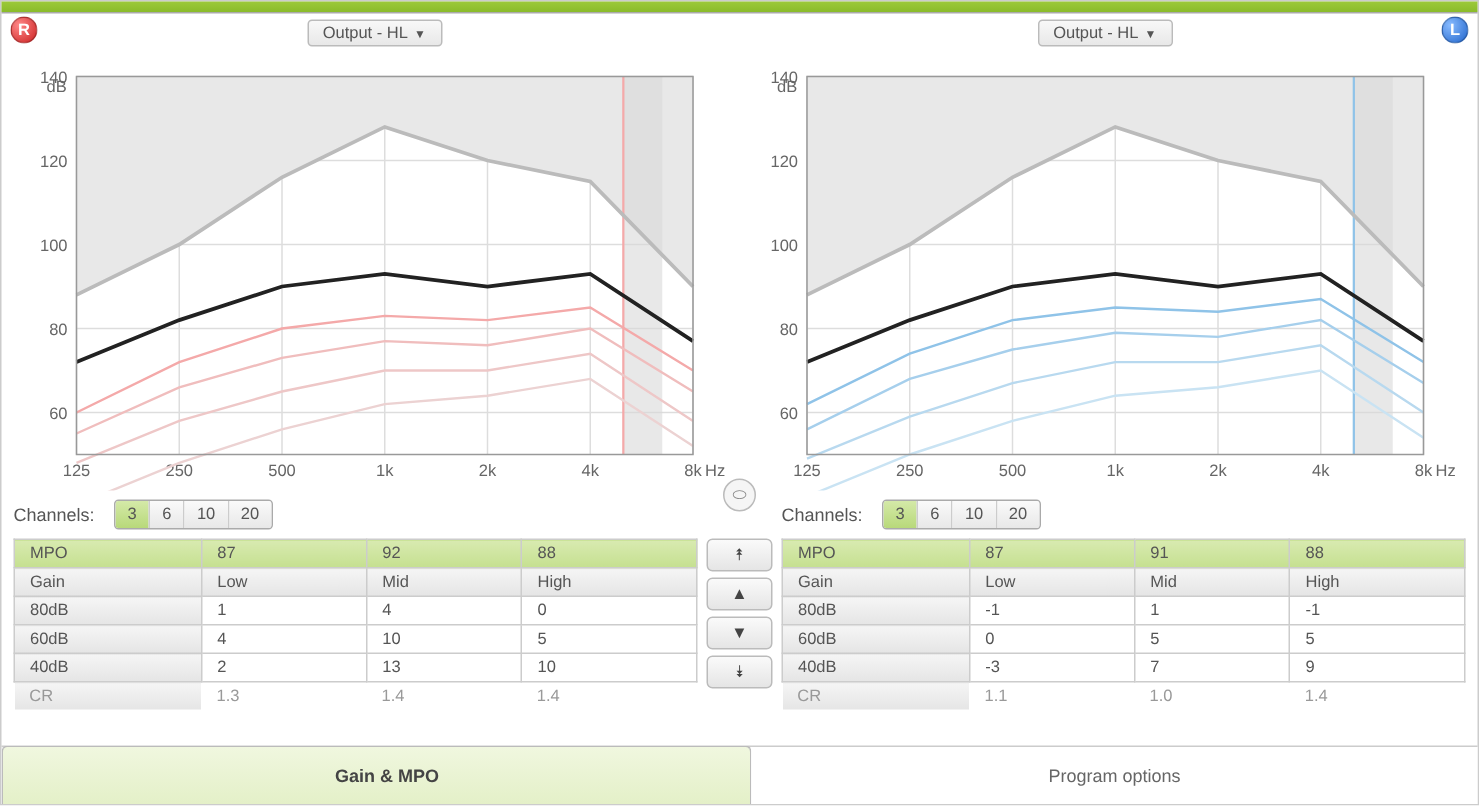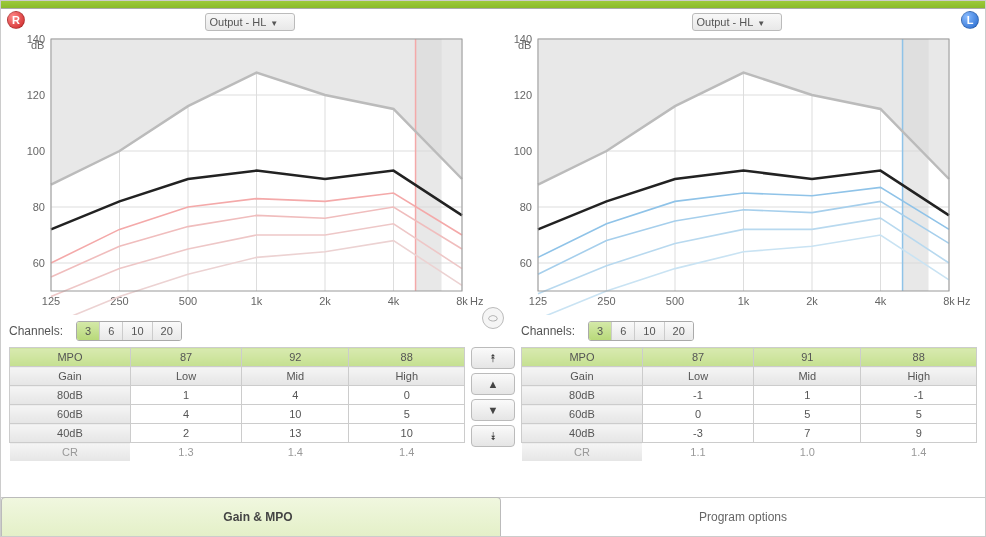--- a/index.html
+++ b/index.html
@@ -4,36 +4,36 @@
 <style>
   * { box-sizing: border-box; margin: 0; padding: 0; }
   body { font-family: Arial, sans-serif; font-size: 12px; color: #555; background: #fff; width: 986px; height: 537px; overflow: hidden; }
   .frame { width: 986px; height: 537px; border: 1px solid #ccc; position: relative; display: flex; flex-direction: column; }
   .topbar { height: 8px; background: linear-gradient(#9cc93a,#8abb2a); border-bottom: 1px solid #aaa; }
   .charts-row { display: flex; padding: 4px 8px 0 8px; gap: 6px; position: relative; }
   .chart-panel { flex: 1; position: relative; }
   .side-badge { position: absolute; top: 2px; width: 18px; height: 18px; border-radius: 50%; color: #fff; font-weight: bold; font-size: 11px; display: flex; align-items: center; justify-content: center; border: 1px solid rgba(0,0,0,0.2); }
   .side-badge.r { left: 6px; background: radial-gradient(circle at 30% 30%, #ff8888, #cc2222); }
   .side-badge.l { right: 6px; background: radial-gradient(circle at 30% 30%, #88bbff, #2266cc); }
-  .chart-select { display: block; margin: 0 auto 4px auto; width: 90px; background: linear-gradient(#f8f8f8,#e8e8e8); border: 1px solid #bbb; border-radius: 3px; font-size: 11px; padding: 2px 4px; cursor: pointer; position: relative; }
+  .chart-select { display: block; margin: 0 auto 16px auto; width: 90px; background: linear-gradient(#f8f8f8,#e8e8e8); border: 1px solid #bbb; border-radius: 3px; font-size: 11px; padding: 2px 4px; text-align: center; cursor: pointer; position: relative; }
   .chart-select::after { content: "▼"; font-size: 8px; margin-left: 4px; color: #555; }
   .chart-svg { width: 100%; height: 280px; display: block; }
   .db-label { font-size: 11px; fill: #666; }
   .hz-label { font-size: 11px; fill: #666; }
   .grid-line { stroke: #ddd; stroke-width: 1; }
   .controls-row { display: flex; padding: 6px 8px 4px 8px; gap: 6px; align-items: flex-start; position: relative; }
   .controls-side { flex: 1; }
   .link-icon { position: absolute; left: 50%; top: -8px; transform: translateX(-50%); width: 22px; height: 22px; border: 1px solid #bbb; border-radius: 11px; background: #f5f5f5; display: flex; align-items: center; justify-content: center; font-size: 11px; color: #888; cursor: pointer; }
   .channels-line { display: flex; align-items: center; gap: 13px; margin-bottom: 6px; }
   .ch-group { display: flex; border: 1px solid #aaa; border-radius: 3px; overflow: hidden; }
   .ch-btn { padding: 3px 8px; background: linear-gradient(#fafafa,#e8e8e8); border-right: 1px solid #ccc; cursor: pointer; font-size: 11px; }
   .ch-btn:last-child { border-right: none; }
   .ch-btn.active { background: linear-gradient(#d4e9a8,#b8d97a); }
   .gain-table { width: 100%; border-collapse: collapse; }
-  .gain-table th, .gain-table td { border: 1px solid #ccc; padding: 3px 22px; text-align: center; font-weight: normal; font-size: 11px; color: #555; }
+  .gain-table th, .gain-table td { border: 1px solid #ccc; padding: 3px 10px; text-align: left; font-weight: normal; font-size: 11px; color: #555; }
   .gain-table th { background: linear-gradient(#f5f5f5,#e5e5e5); }
   .gain-table .mpo-row td, .gain-table .mpo-row th { background: linear-gradient(#d8eab0,#c5e090); }
   .gain-table .cr-row td, .gain-table .cr-row th { border: none; color: #999; }
   .center-btns { width: 44px; display: flex; flex-direction: column; gap: 4px; margin-top: 26px; }
   .step-btn { height: 22px; background: linear-gradient(#fafafa,#e5e5e5); border: 1px solid #bbb; border-radius: 4px; cursor: pointer; display: flex; align-items: center; justify-content: center; font-size: 11px; color: #444; }
   .tabs-row { margin-top: auto; display: flex; border-top: 1px solid #ccc; }
   .tab { flex: 1; padding: 12px 8px; text-align: center; background: #fff; border-right: 1px solid #ddd; cursor: pointer; font-size: 12px; color: #666; }
   .tab:last-child { border-right: none; }
   .tab.active { background: linear-gradient(#f0f7df,#e4f0c8); font-weight: bold; color: #444; border: 1px solid #bbb; border-bottom: none; border-radius: 4px 4px 0 0; margin-top: -1px; padding-left: 22px; }
 </style>

